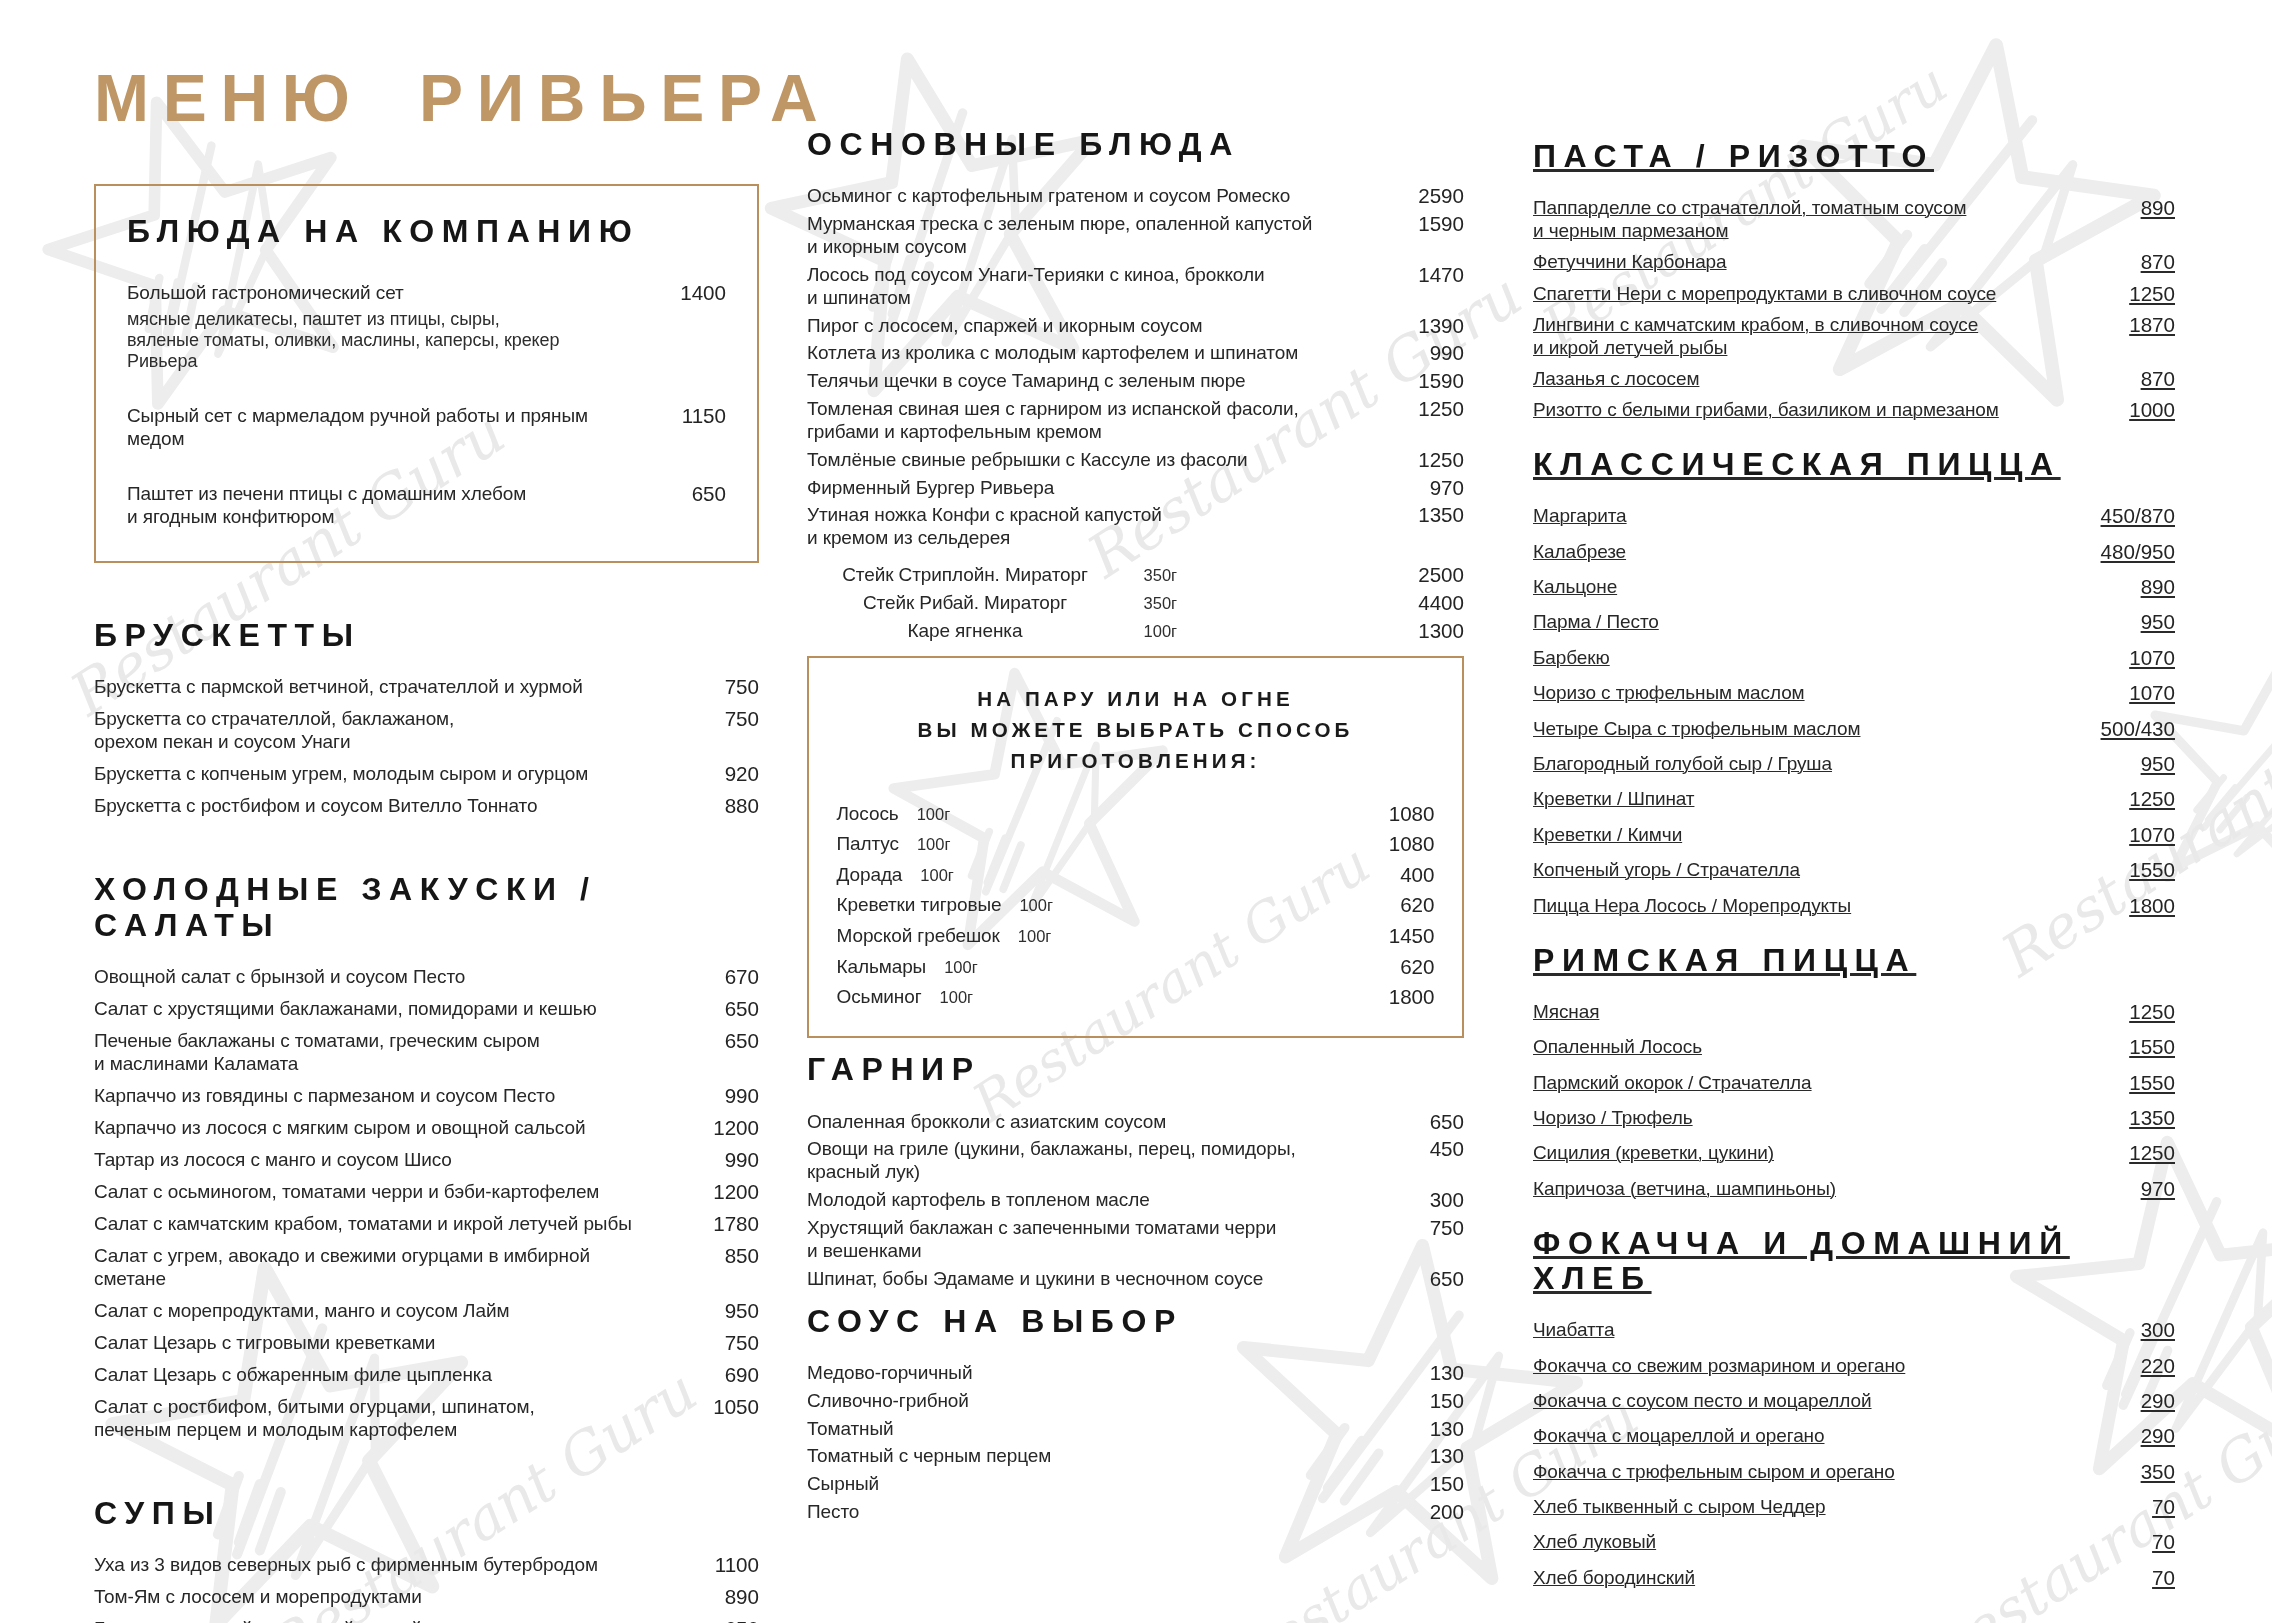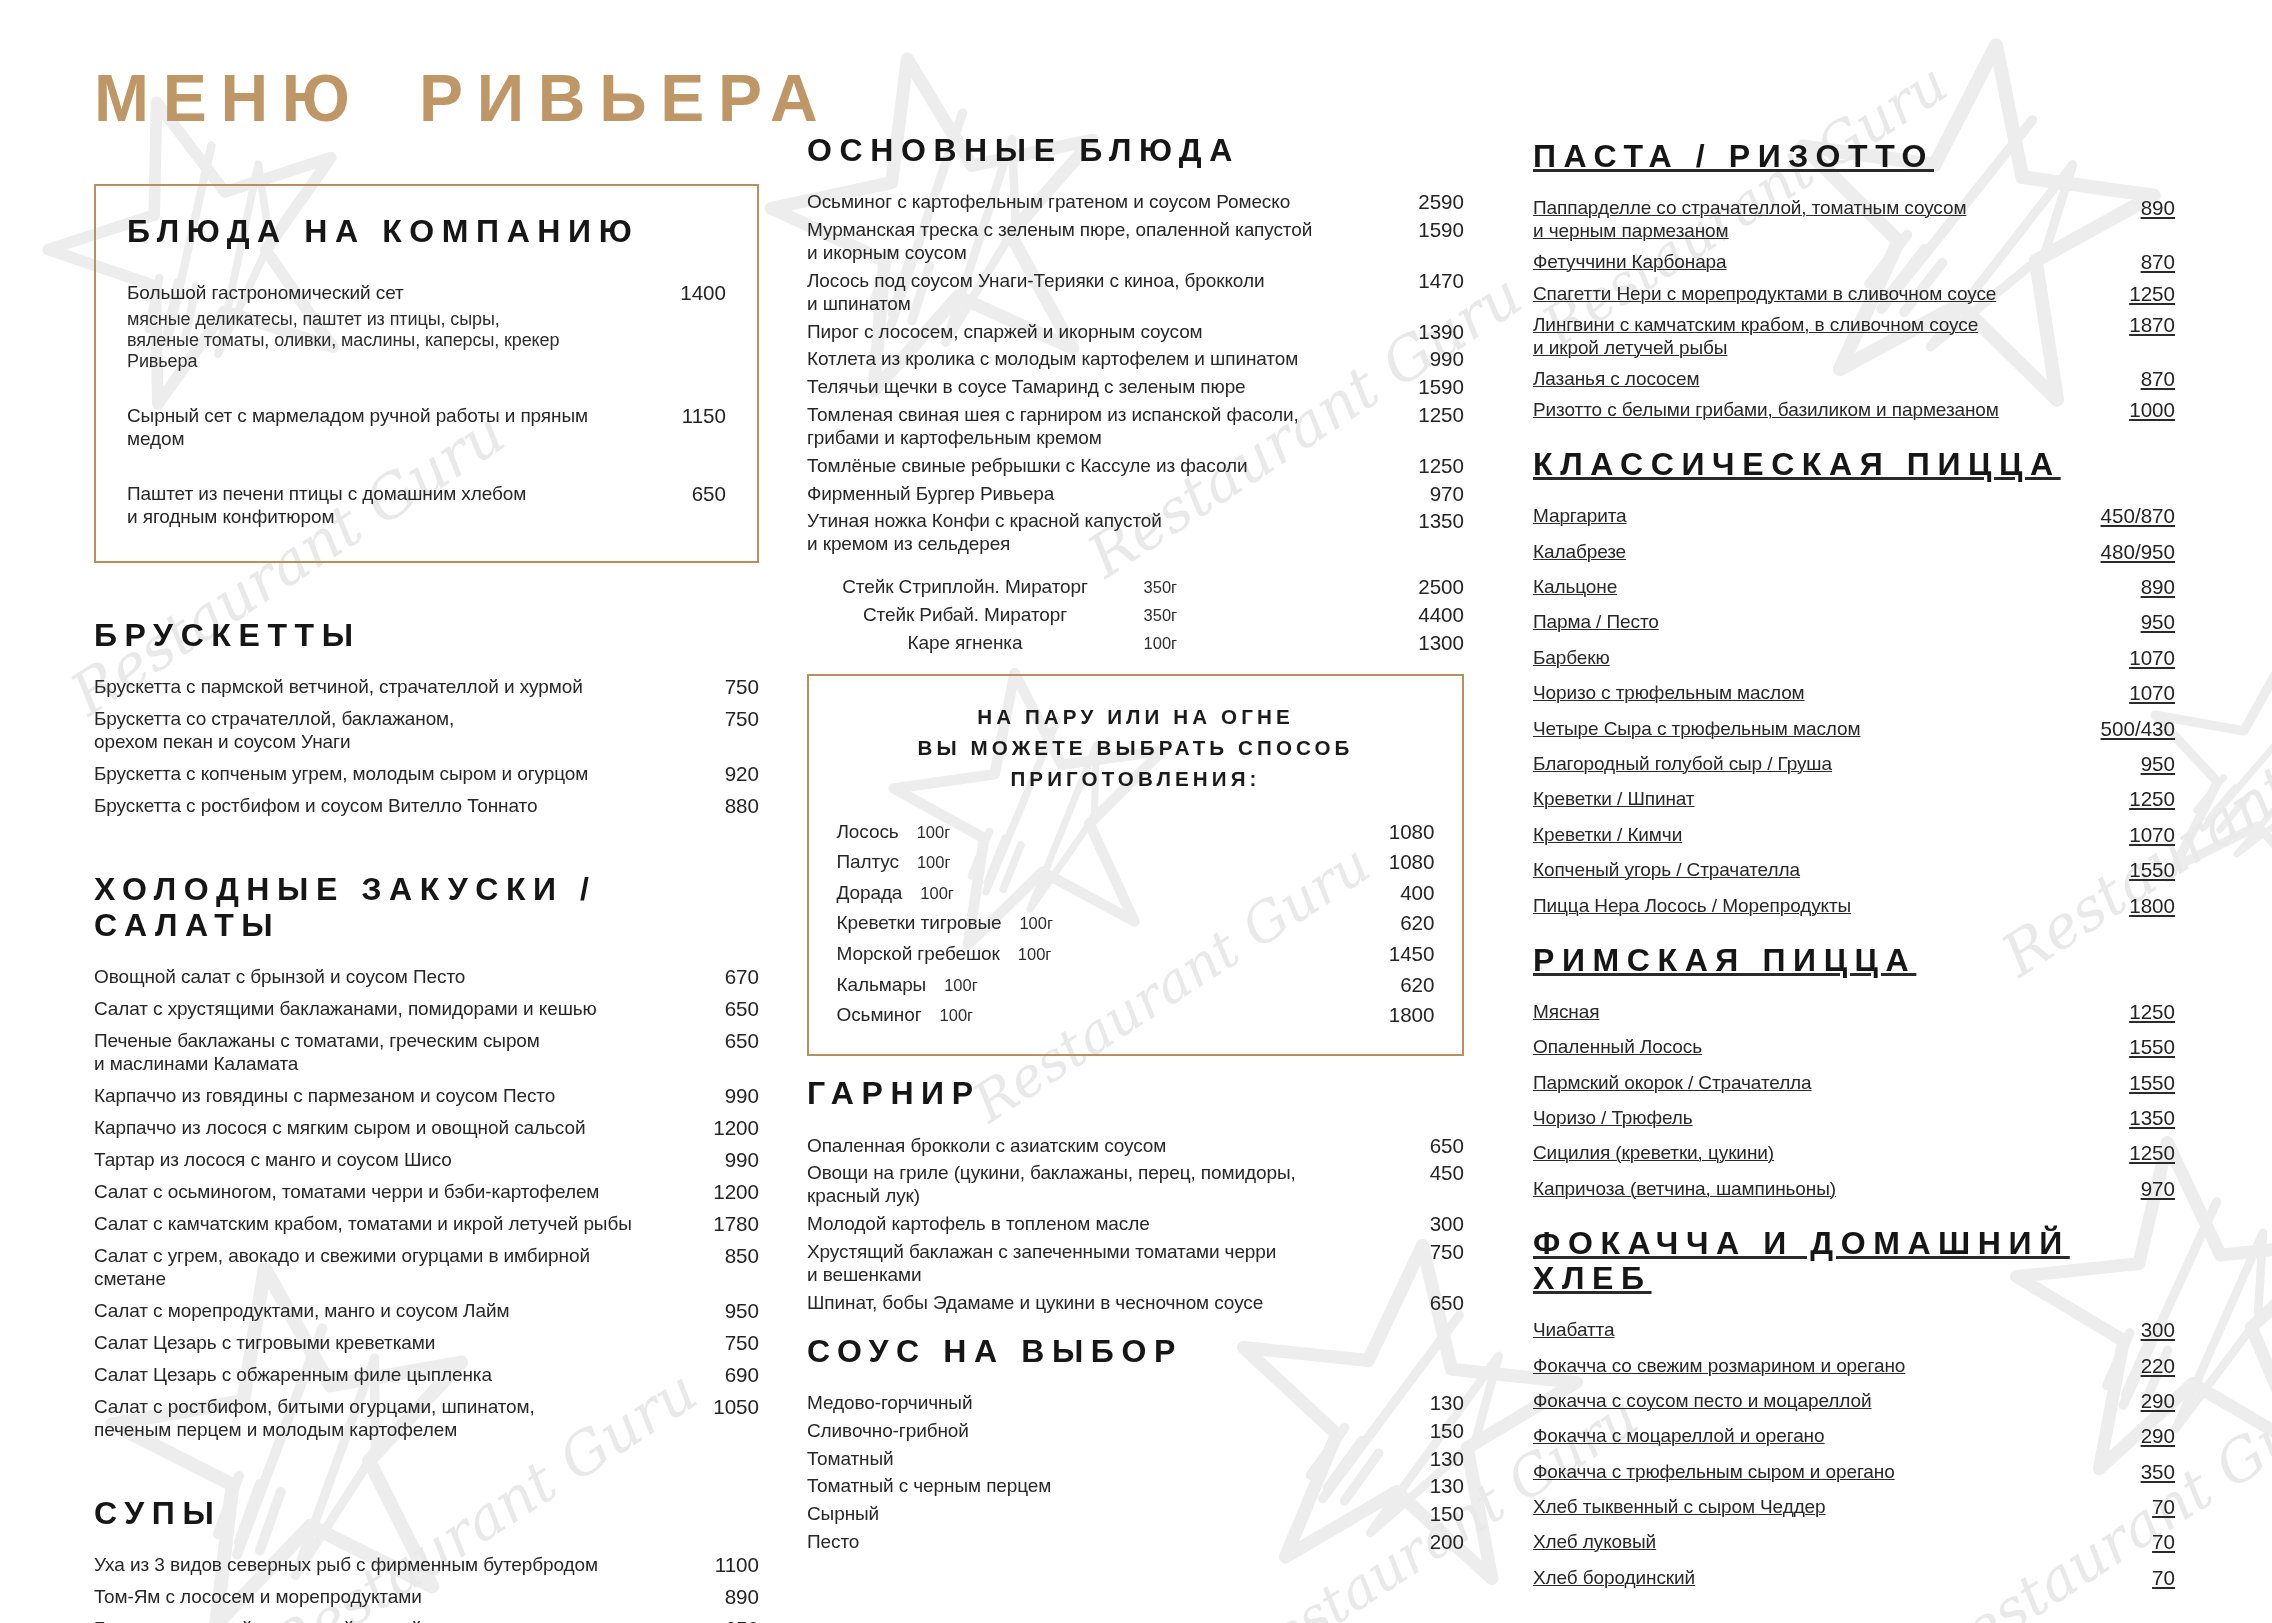--- a/index.html
+++ b/index.html
@@ -29,21 +29,21 @@
     letter-spacing:13.7px;word-spacing:23.4px;
     color:#bf9766;
   }
   .col{position:absolute;top:0;z-index:1;box-sizing:border-box;}
   #col-0{left:94px;width:665px;padding-top:184px;}
   #col-1{left:807px;width:657px;padding-top:113px;}
   #col-2{left:1533px;width:642px;padding-top:113px;}
 
   .block{margin-top:55px;}
   .col .block:first-child{margin-top:0;}
-  #col-1 .block{margin-top:20px;}
+  #col-1 .block{margin-top:14px;}
   #col-2 .block{margin-top:26px;text-decoration:underline;}
 
   .hdr{
     font-size:32px;font-weight:700;color:#161616;
     letter-spacing:7.6px;line-height:1.1;
     margin:0 0 22px 0;
   }
   .boxed{border:2.7px solid #b98f5e;padding:27.5px 31px 33px;}
   .boxed .hdr{margin-bottom:32px;}
   .note-box{border:2.7px solid #b98f5e;padding:26px 27.5px 20.6px;}

